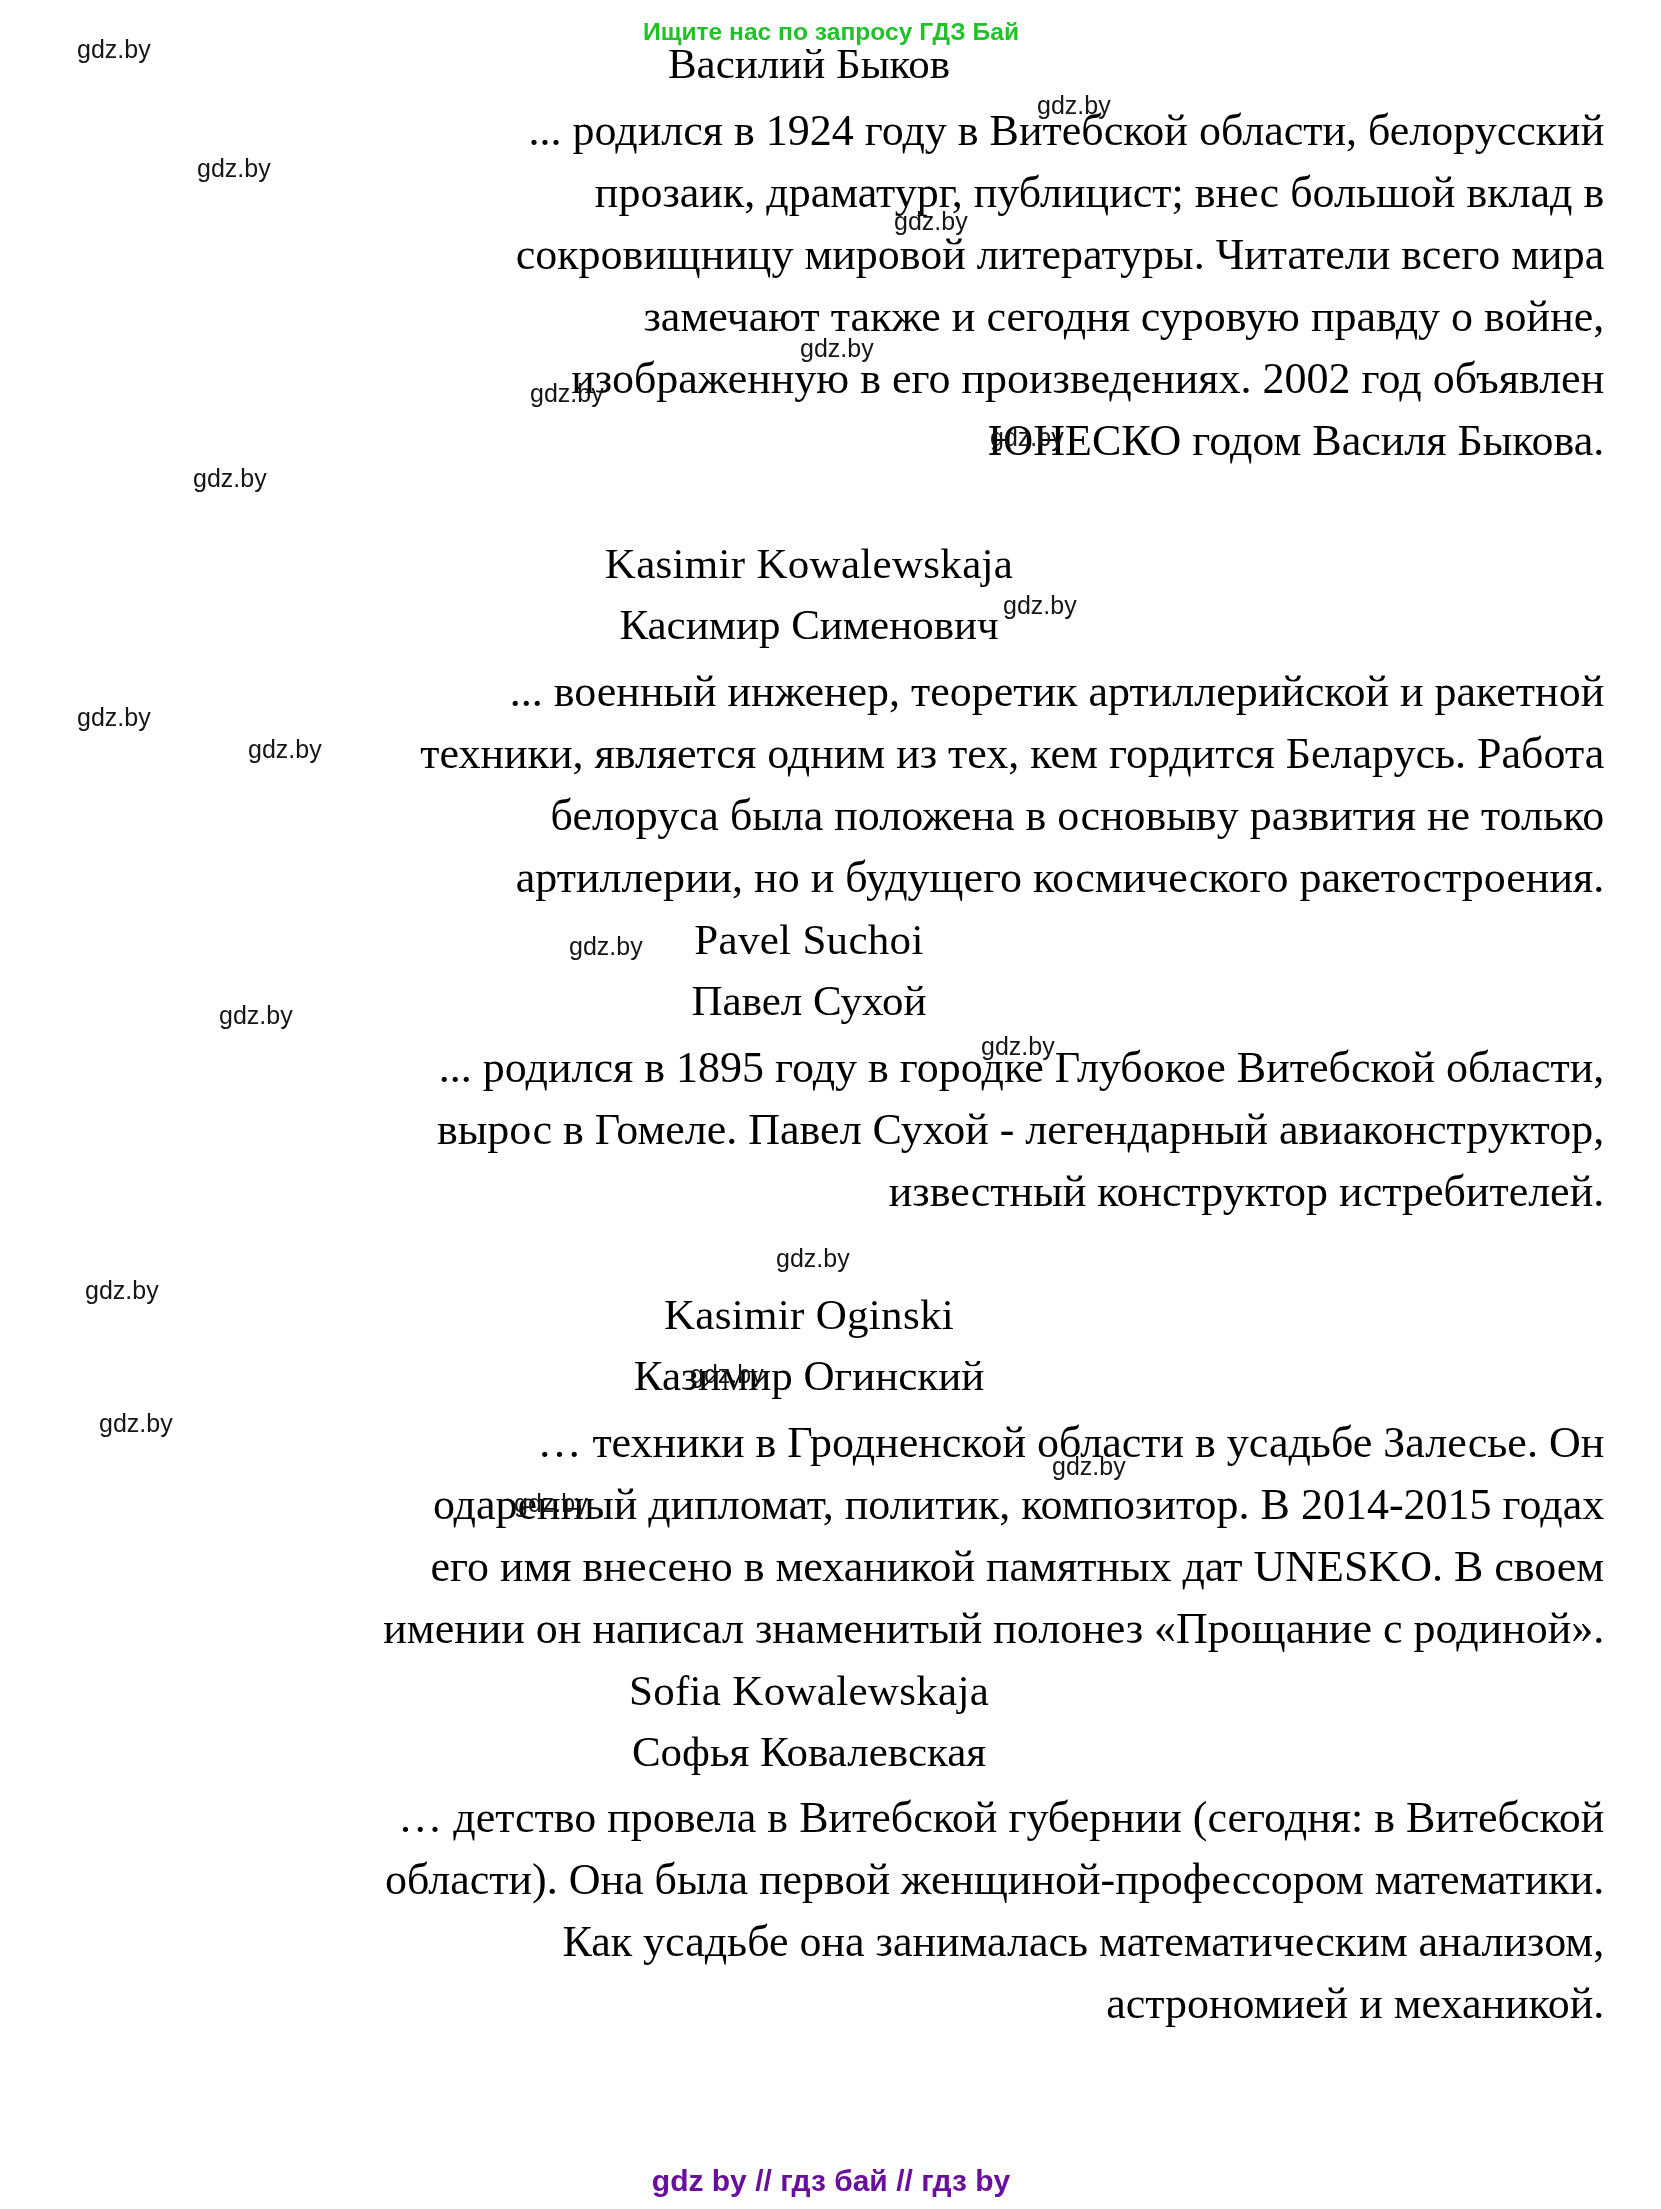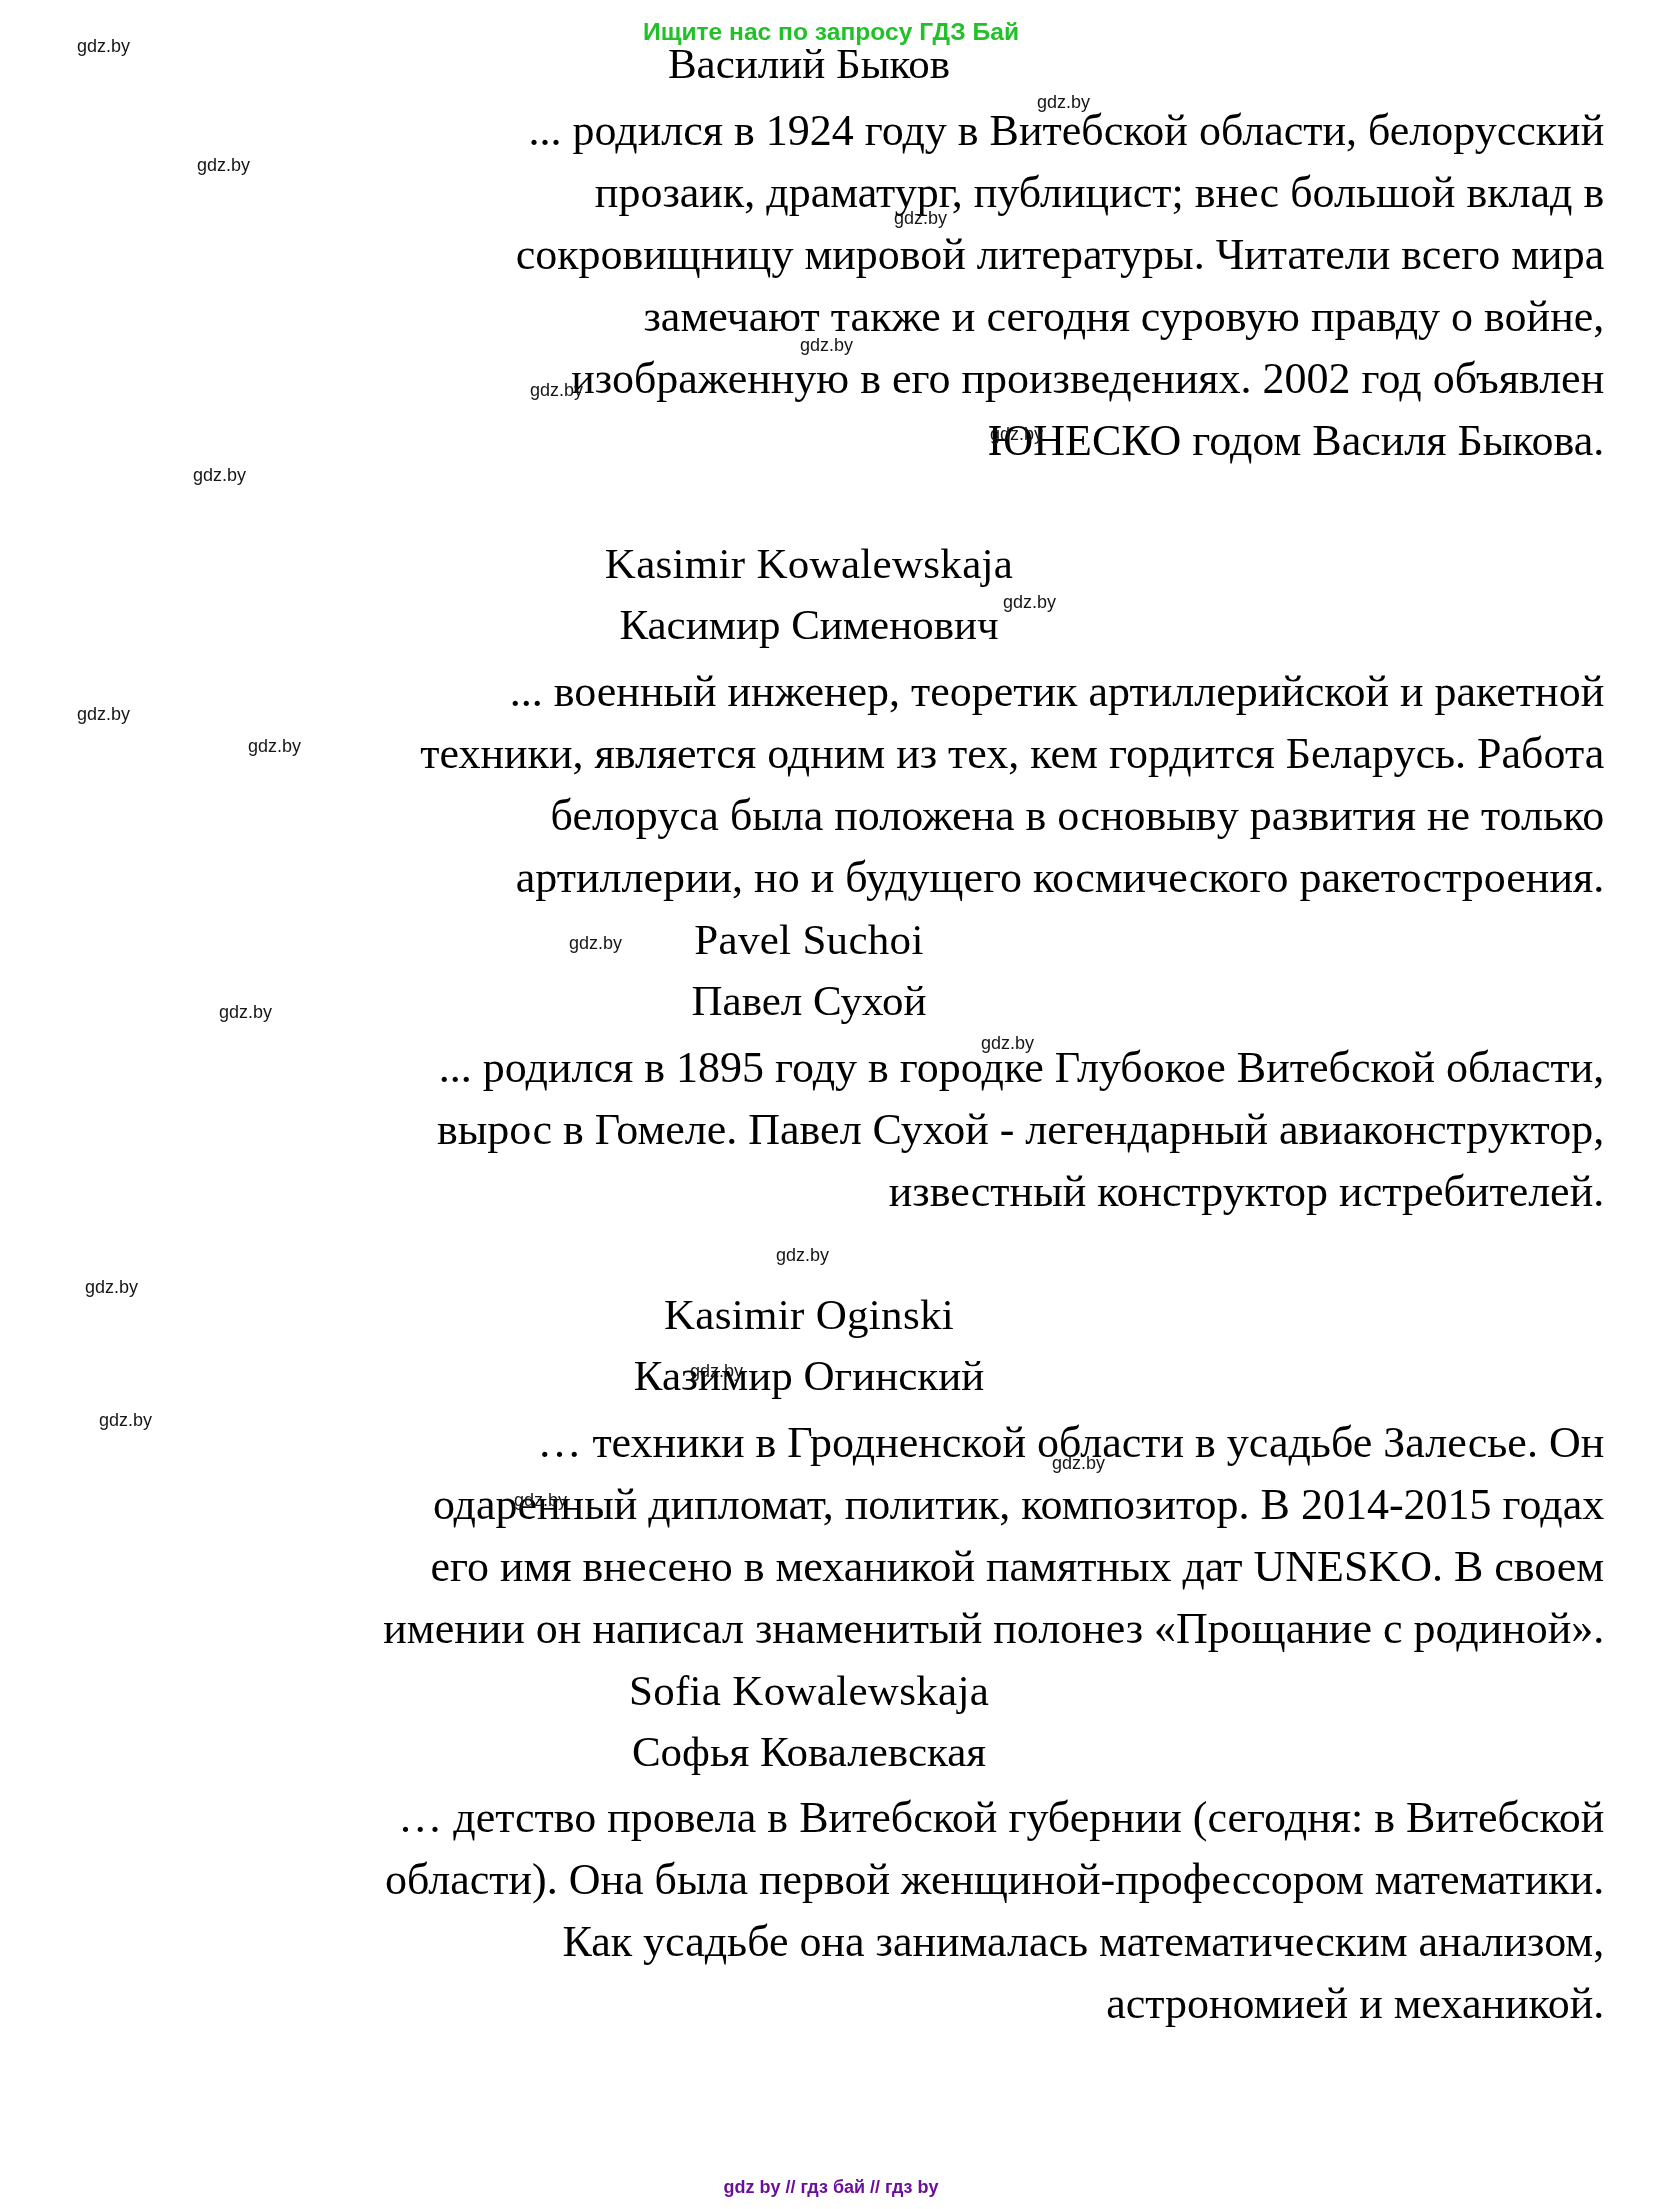--- a/index.html
+++ b/index.html
@@ -34,21 +34,21 @@
   }
 
   
   .promo-footer {
     position: absolute;
     bottom: 11.8px;
     left: 0;
     width: 100%;
     text-align: center;
     font-family: "Liberation Sans", "DejaVu Sans", sans-serif;
-    font-size: 18px;
+    font-size: 30px;
     font-weight: 700;
     color: #6a0f9c;
     white-space: nowrap;
   }
 
   
   .doc-body {
     position: absolute;
     left: 0;
     top: 33px;
@@ -78,21 +78,21 @@
     word-spacing: 0px;
   }
 
   .spacer-lg { height: 61px; }
   .spacer-xs { height: 5.9px; }
 
   
   .wm {
     position: absolute;
     font-family: "Liberation Sans", "DejaVu Sans", sans-serif;
-    font-size: 18px;
+    font-size: 25px;
     color: #161616;
     white-space: nowrap;
     line-height: 1;
     font-weight: 400;
   }
 </style>
 </head>
 <body>
 
 <div id="page">

